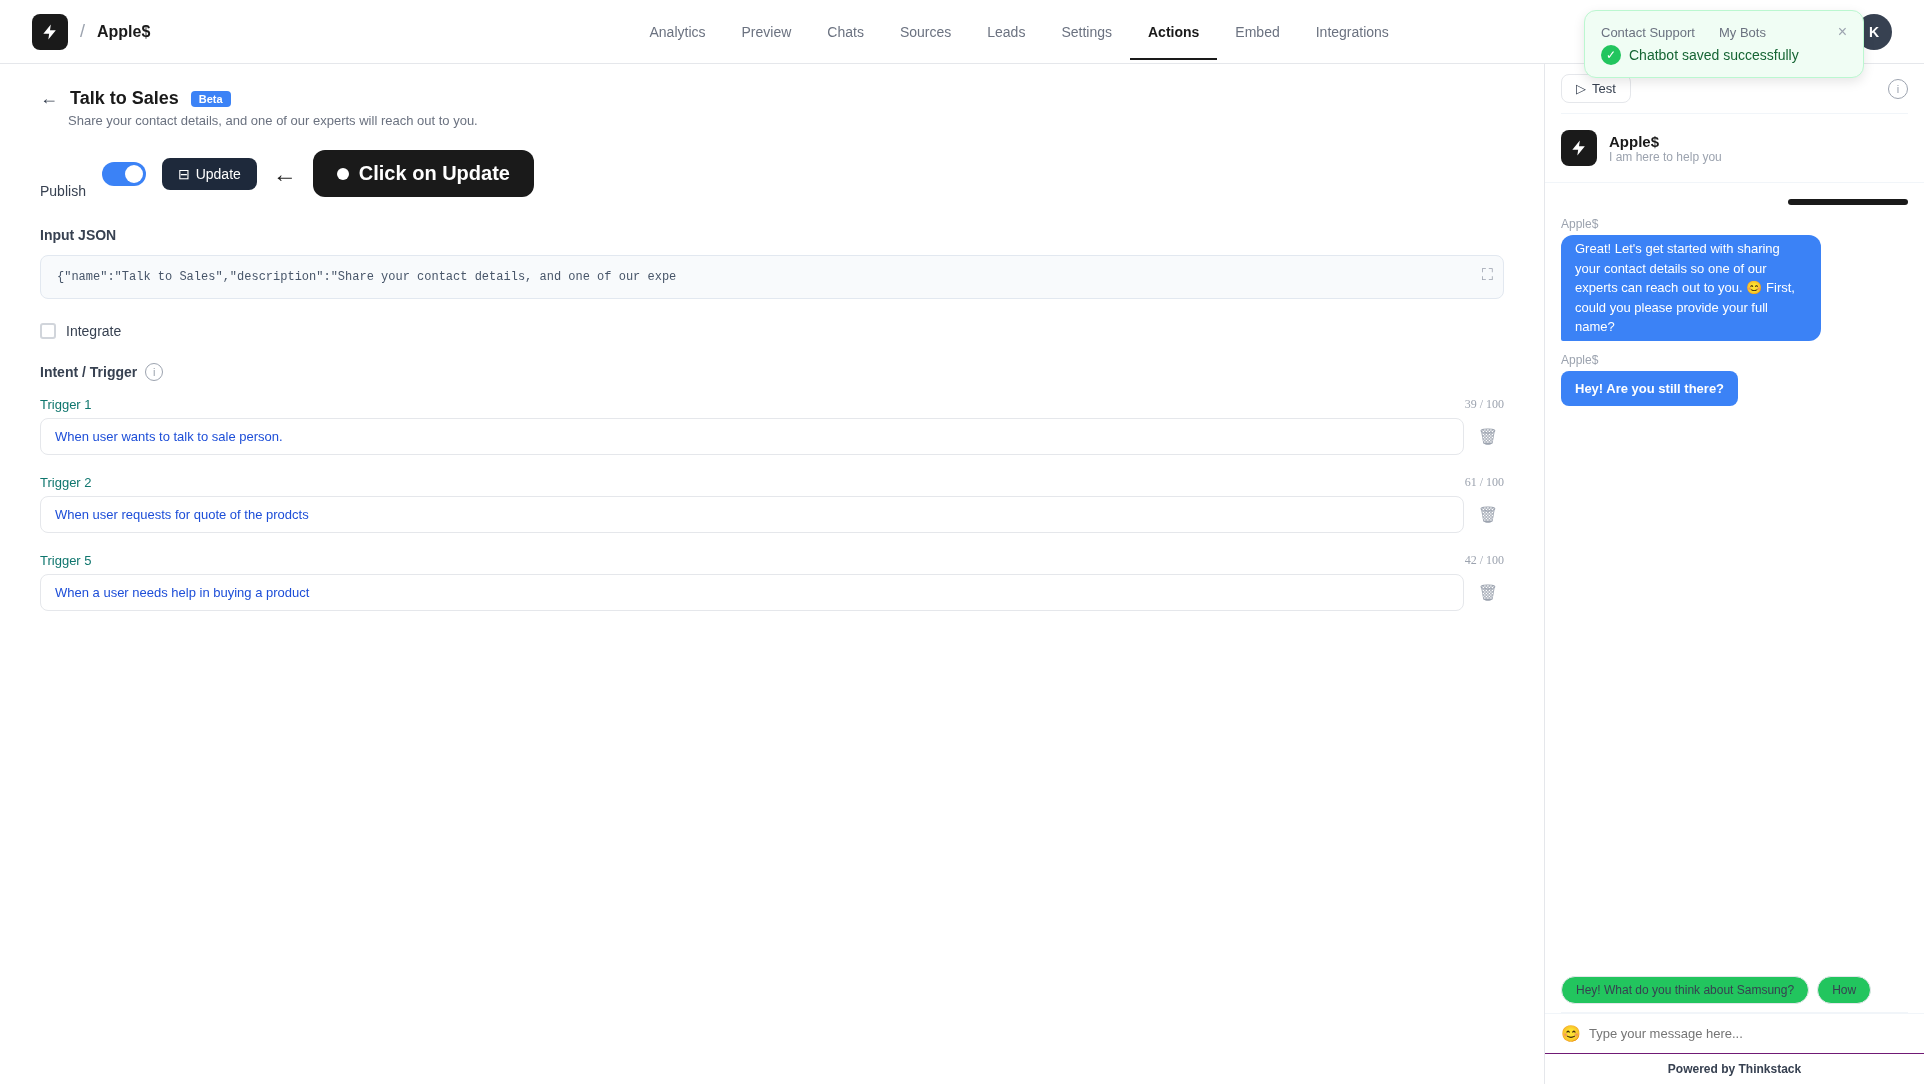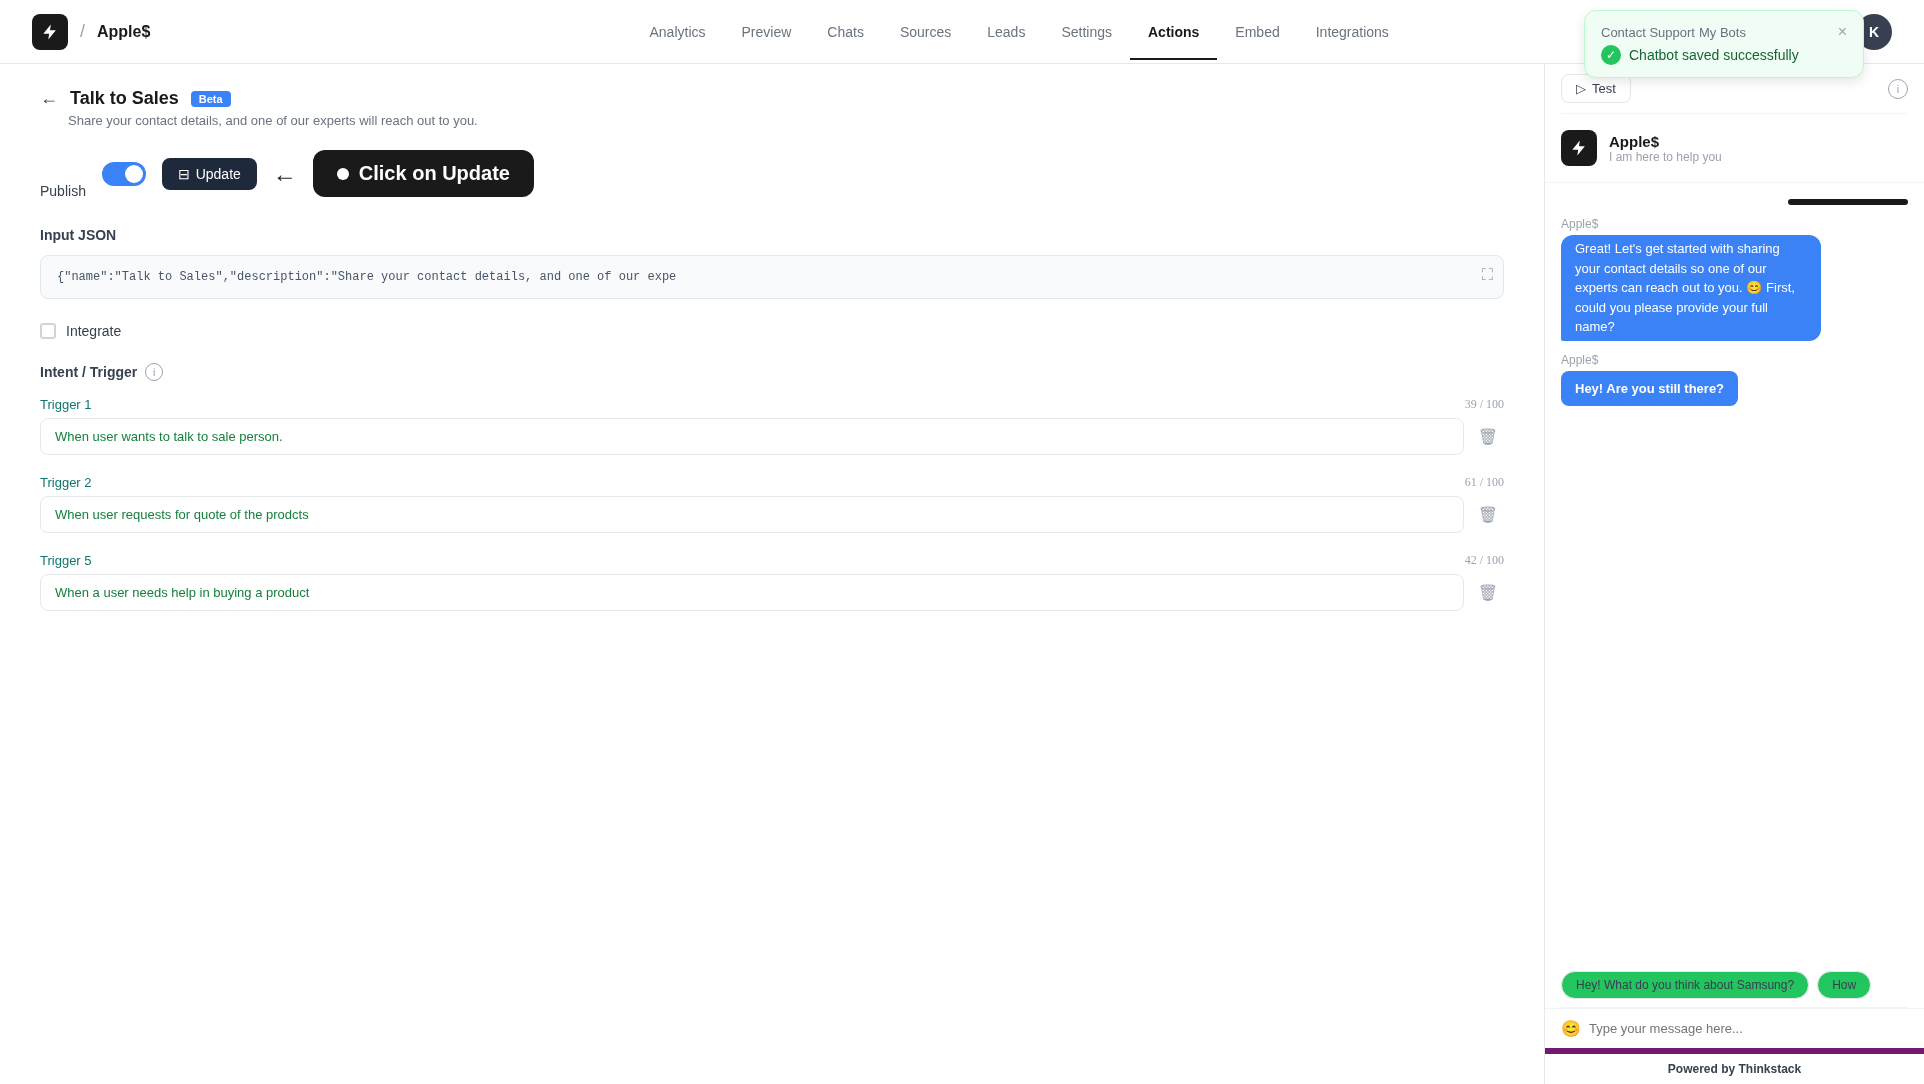--- a/index.html
+++ b/index.html
@@ -15,21 +15,21 @@
     .nav { display: flex; align-items: center; gap: 0; flex: 1; justify-content: center; }
     .nav-item { padding: 20px 18px; font-size: 14px; color: #6b7280; cursor: pointer; position: relative; white-space: nowrap; }
     .nav-item.active { color: #1a1a1a; font-weight: 600; }
     .nav-item.active::after { content: ''; position: absolute; bottom: 0; left: 0; right: 0; height: 2px; background: #1a1a1a; }
     .header-right { display: flex; align-items: center; gap: 16px; }
     .avatar { width: 36px; height: 36px; border-radius: 50%; background: #374151; color: white; display: flex; align-items: center; justify-content: center; font-weight: 600; font-size: 14px; }
 
     
     .toast { position: absolute; top: 10px; right: 60px; background: #f0fdf4; border: 1px solid #bbf7d0; border-radius: 12px; padding: 12px 16px; min-width: 280px; box-shadow: 0 4px 12px rgba(0,0,0,0.1); z-index: 100; }
     .toast-header { display: flex; align-items: center; justify-content: space-between; margin-bottom: 4px; }
-    .toast-links { display: flex; gap: 4px; font-size: 13px; color: #6b7280; }
+    .toast-links { display: flex; gap: 24px; font-size: 13px; color: #6b7280; }
     .toast-links a { color: #6b7280; text-decoration: none; }
     .toast-close { cursor: pointer; color: #9ca3af; font-size: 16px; }
     .toast-body { display: flex; align-items: center; gap: 8px; font-size: 14px; font-weight: 500; color: #166534; }
     .toast-icon { width: 20px; height: 20px; background: #22c55e; border-radius: 50%; display: flex; align-items: center; justify-content: center; color: white; font-size: 12px; }
 
     
     .main { display: flex; height: calc(100vh - 64px); }
     .left-panel { flex: 1; padding: 24px 40px; overflow-y: auto; }
     .right-panel { width: 380px; border-left: 1px solid #e5e7eb; display: flex; flex-direction: column; }
 
@@ -60,21 +60,21 @@
     .integrate-label { font-size: 14px; color: #374151; }
 
     .intent-title-row { display: flex; align-items: center; gap: 8px; margin-bottom: 16px; }
     .info-icon { width: 18px; height: 18px; border-radius: 50%; border: 1.5px solid #9ca3af; color: #9ca3af; display: flex; align-items: center; justify-content: center; font-size: 11px; cursor: pointer; }
 
     .trigger-block { margin-bottom: 20px; }
     .trigger-label-row { display: flex; justify-content: space-between; align-items: center; margin-bottom: 6px; }
     .trigger-label { font-size: 13px; color: #0f766e; }
     .trigger-count { font-size: 12px; color: #9ca3af; font-family: Liberation Serif, serif; }
     .trigger-input-row { display: flex; align-items: center; gap: 8px; }
-    .trigger-input { flex: 1; border: 1px solid #e5e7eb; border-radius: 8px; padding: 10px 14px; font-size: 13px; color: #15803d; background: white; outline: none; }
+    .trigger-input { flex: 1; border: 1px solid #e5e7eb; border-radius: 8px; padding: 10px 14px; font-size: 13px; color: #1d4ed8; background: white; outline: none; }
     .delete-btn { width: 32px; height: 32px; display: flex; align-items: center; justify-content: center; cursor: pointer; color: #9ca3af; background: none; border: none; font-size: 16px; }
 
     
     .chat-header { padding: 16px; border-bottom: 1px solid #f1f5f9; display: flex; align-items: center; gap: 12px; }
     .chat-avatar { width: 36px; height: 36px; background: #1a1a1a; border-radius: 8px; display: flex; align-items: center; justify-content: center; }
     .chat-avatar svg { width: 20px; height: 20px; fill: white; }
     .chat-bot-name { font-weight: 700; font-size: 15px; }
     .chat-bot-sub { font-size: 12px; color: #9ca3af; }
     .chat-top-bar { display: flex; align-items: center; justify-content: space-between; padding: 10px 16px; }
     .test-btn { display: flex; align-items: center; gap: 6px; border: 1px solid #e5e7eb; border-radius: 8px; padding: 6px 14px; font-size: 13px; cursor: pointer; background: white; color: #374151; }
@@ -85,21 +85,21 @@
     .bot-bubble { background: #3b82f6; color: white; border-radius: 12px 12px 12px 2px; padding: 4px 14px; font-size: 13px; line-height: 1.5; max-width: 260px; }
     .bot-bubble-secondary { background: #3b82f6; color: white; border-radius: 8px; padding: 10px 14px; font-size: 13px; font-weight: 700; display: inline-block; }
     .dark-bar { background: #1a1a1a; height: 6px; width: 120px; border-radius: 3px; align-self: flex-end; }
 
     .chat-suggestions { display: flex; gap: 8px; padding: 8px 16px; overflow-x: auto; }
     .suggestion-chip { border: 1px solid #e5e7eb; border-radius: 20px; padding: 6px 14px; font-size: 12px; color: #374151; white-space: nowrap; cursor: pointer; background: #22c55e; }
 
     .chat-input-area { padding: 10px 16px; border-top: 1px solid #f1f5f9; display: flex; align-items: center; gap: 8px; }
     .chat-emoji { font-size: 16px; cursor: pointer; }
     .chat-input { flex: 1; border: none; outline: none; font-size: 13px; color: #9ca3af; }
-    .powered-by { text-align: center; padding: 8px; font-size: 12px; color: #9ca3af; border-top: 6px solid #701a75; }
+    .powered-by { text-align: center; padding: 8px; font-size: 12px; color: #9ca3af; border-top: 1px solid #701a75; }
     .powered-by span { color: #374151; font-weight: 600; }
 
     .divider { height: 1px; background: #f1f5f9; margin: 0 16px; }
   </style>
 </head>
 <body>
 
 <div class="header">
   <div class="logo-area">
     <div class="logo-box">

